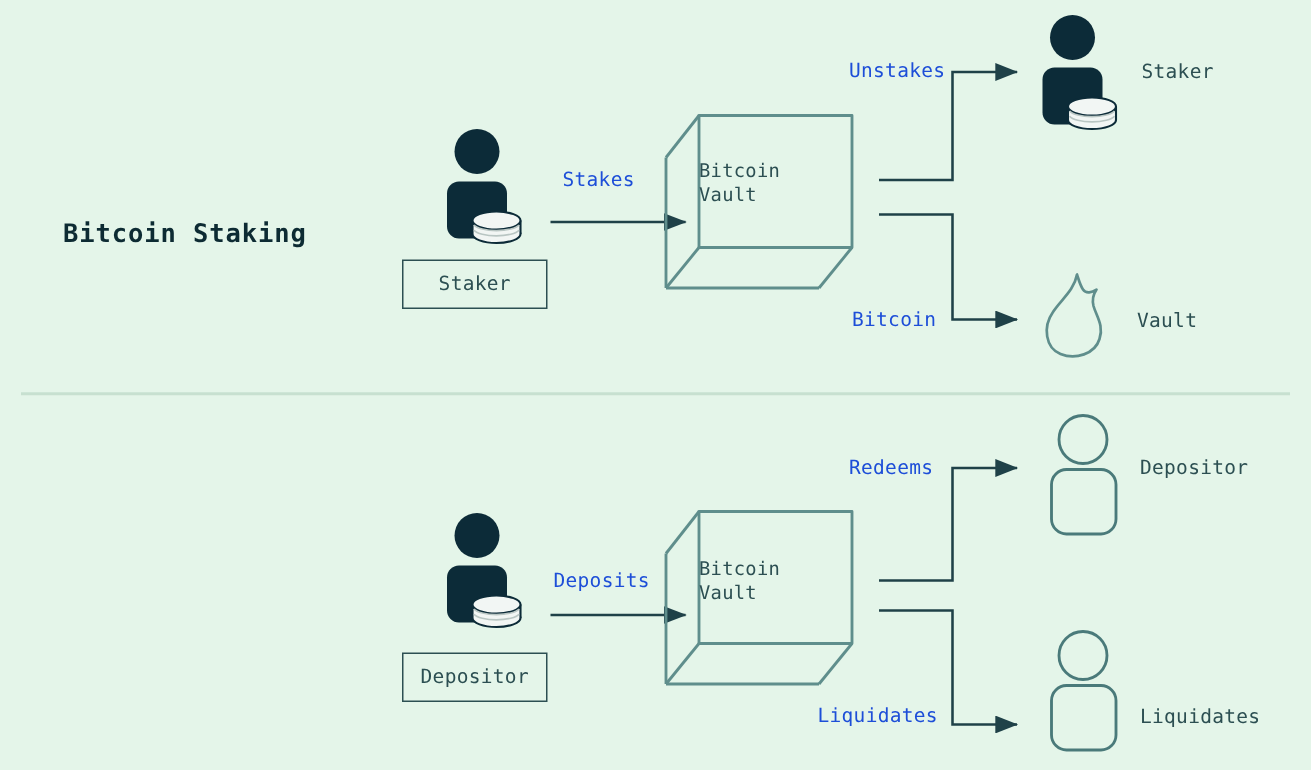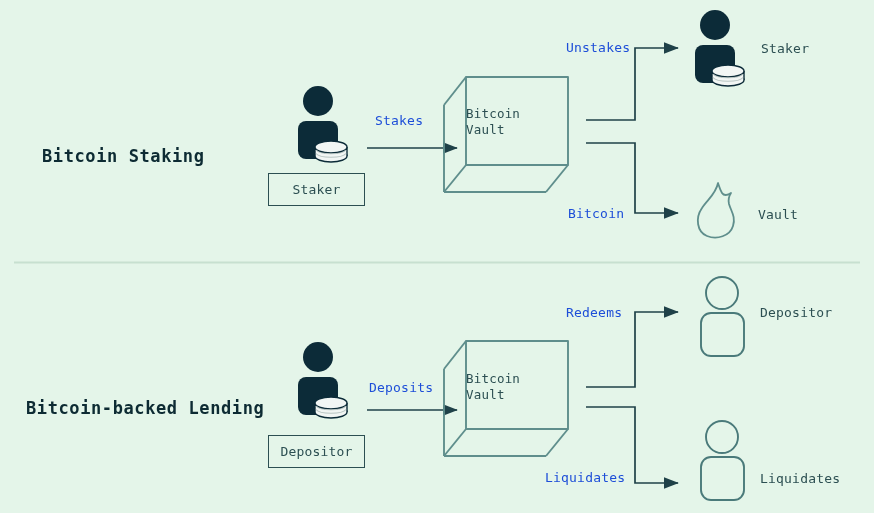--- a/index.html
+++ b/index.html
@@ -178,21 +178,20 @@
       <rect x="701" y="313" width="43" height="43" rx="10"></rect>
     </g>
 
     <g fill="none" stroke="#4a7a7a" stroke-width="1.9">
       <circle cx="722" cy="437" r="16"></circle>
       <rect x="701" y="457" width="43" height="43" rx="10"></rect>
     </g>
   </svg>
 
   <div class="section-title" id="title-staking">Bitcoin Staking</div>
-  <div class="section-title" id="title-lending">Bitcoin-backed Lending</div>
 
   <div class="edge-label" style="left:375px; top:113px;">Stakes</div>
 
   <div class="vault-text" style="left:466px; top:106px; width:102px;">Bitcoin</div>
   <div class="vault-text" style="left:466px; top:122px; width:102px;">Vault</div>
 
   <div class="boxed-label" style="left:268px; top:173px; width:97px; height:33px;">Staker</div>
 
   <div class="edge-label" style="left:566px; top:40px;">Unstakes</div>
   <div class="node-label" style="left:761px; top:41px;">Staker</div>

